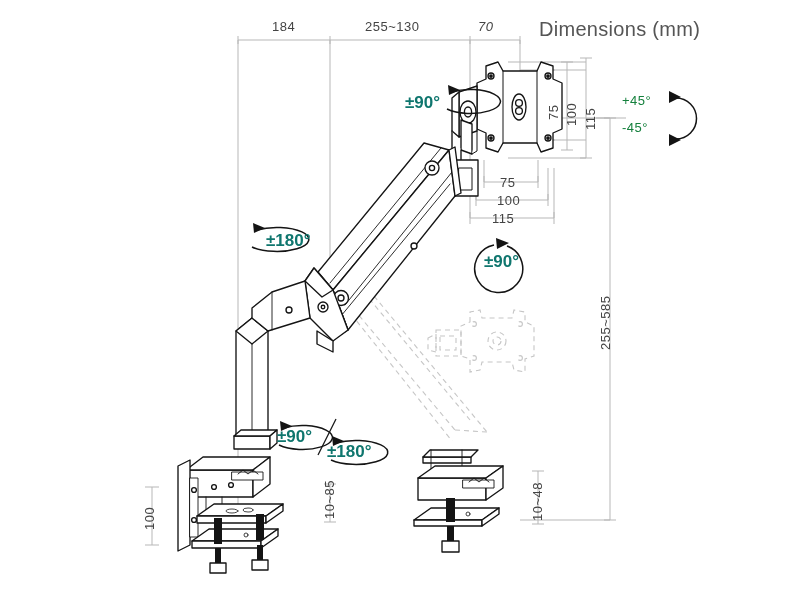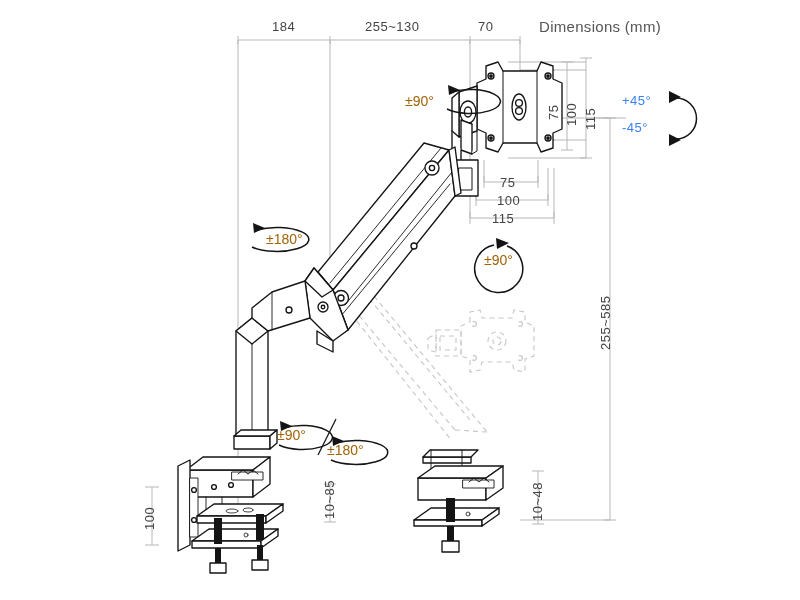--- a/index.html
+++ b/index.html
@@ -1,24 +1,24 @@
 <!DOCTYPE html>
 <html><head>
 <meta charset="utf-8">
 <style>
   html,body{margin:0;padding:0;background:#ffffff;}
   body{width:800px;height:600px;overflow:hidden;
        font-family:"Liberation Sans","DejaVu Sans",sans-serif;}
   #stage{position:relative;width:800px;height:600px;background:#fff;}
   svg.layer{position:absolute;left:0;top:0;width:800px;height:600px;}
   .lbl{position:absolute;color:#444;font-size:13px;letter-spacing:.5px;white-space:nowrap;}
-  .lbl.dark{color:#3b82f6;}
+  .lbl.dark{color:#15803d;}
   .lbl.rot{transform:rotate(-90deg);transform-origin:left top;}
-  .title{font-size:15px;color:#555;letter-spacing:.3px;}
-  .badge{position:absolute;color:#a16207;font-size:14px;font-weight:400;white-space:nowrap;}
+  .title{font-size:20px;color:#555;letter-spacing:.3px;}
+  .badge{position:absolute;color:#0f766e;font-size:17px;font-weight:700;white-space:nowrap;}
 </style>
 </head>
 <body>
 
 <div id="stage">
 
   <svg class="layer" viewBox="0 0 800 600">
     <g stroke="#b7b7b7" stroke-width="1" fill="none" shape-rendering="geometricPrecision">
 
       <line x1="238" y1="40" x2="520" y2="40"></line>
@@ -286,21 +286,21 @@
         <path d="M669 91 L681 97 L669 103 Z" fill="#141414" stroke="none"></path>
         <path d="M669 134 L681 140 L669 146 Z" fill="#141414" stroke="none"></path>
       </g>
     </g>
   </svg>
 
   <div class="lbl title" style="left:539px;top:18px;">Dimensions (mm)</div>
 
   <div class="lbl" style="left:272px;top:19px;">184</div>
   <div class="lbl" style="left:365px;top:19px;">255~130</div>
-  <div class="lbl" style="left:478px;top:19px;">70</div>
+  <div class="lbl" style="left:478px;top:19px;font-style:italic;">70</div>
 
   <div class="lbl rot" style="left:546px;top:120px;">75</div>
   <div class="lbl rot" style="left:564px;top:126px;">100</div>
   <div class="lbl rot" style="left:583px;top:130px;">115</div>
 
   <div class="lbl" style="left:500px;top:175px;">75</div>
   <div class="lbl" style="left:497px;top:193px;">100</div>
   <div class="lbl" style="left:492px;top:211px;">115</div>
 
   <div class="lbl dark" style="left:622px;top:93px;">+45°</div>

